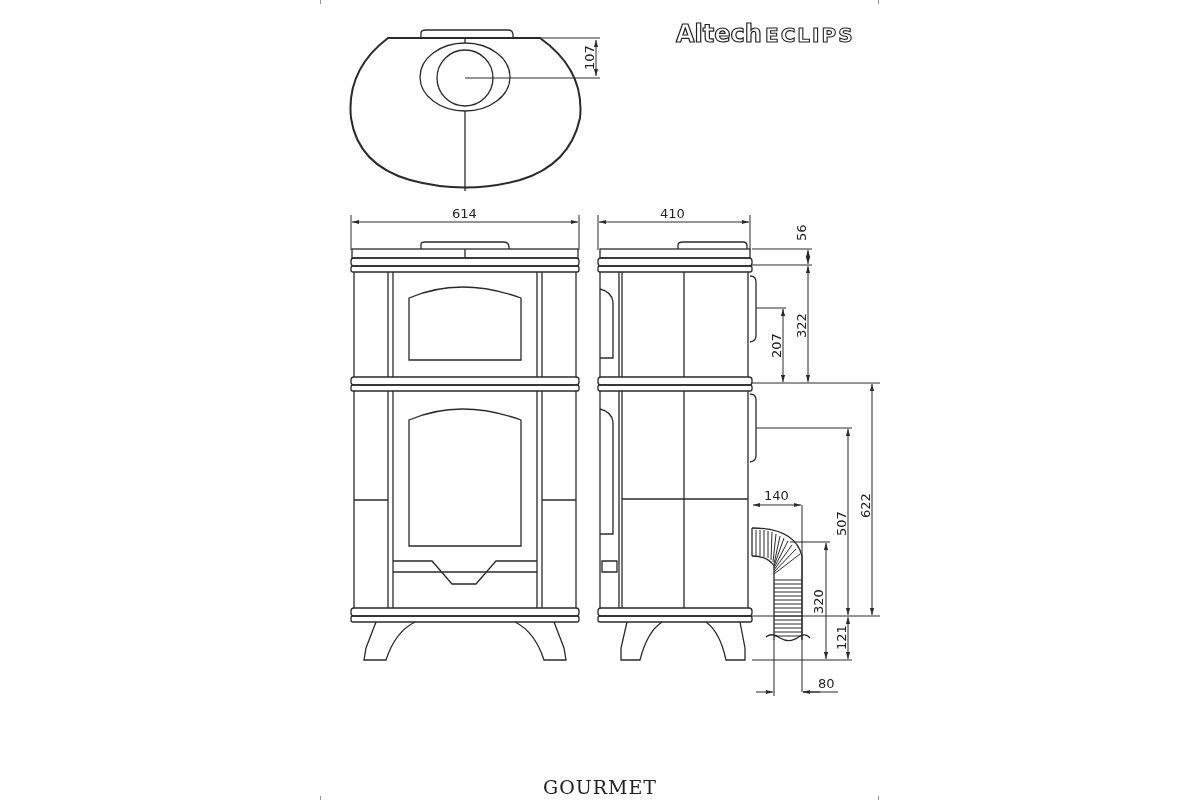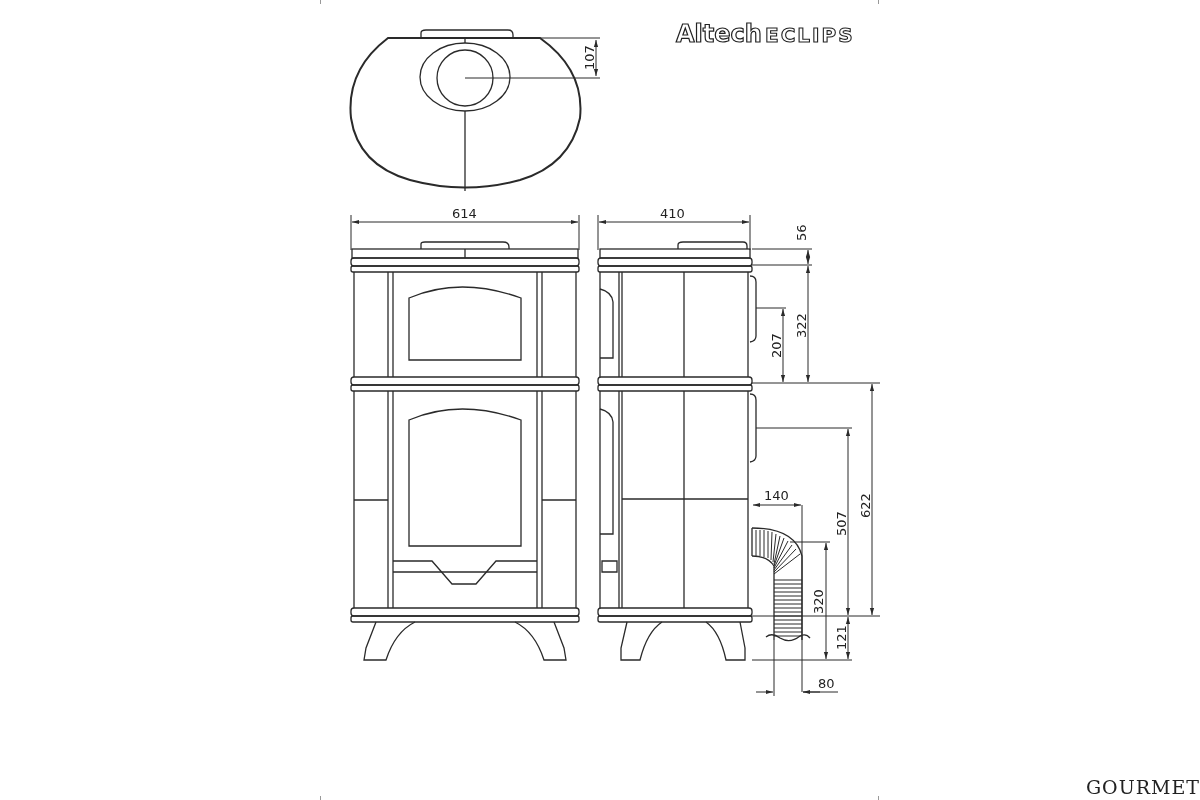--- a/index.html
+++ b/index.html
@@ -4,21 +4,21 @@
 <style>
   html, body { margin:0; padding:0; background:#ffffff; }
   body { width:1200px; height:800px; position:relative; overflow:hidden; font-family:"DejaVu Sans", sans-serif; }
   svg { position:absolute; left:0; top:0; }
   .ln { stroke:#2a2a2a; stroke-width:1.3; fill:none; }
   .ln2 { stroke:#2a2a2a; stroke-width:2; fill:none; }
   .dim { stroke:#2a2a2a; stroke-width:1; fill:none; }
   .dimtxt { font-family:"DejaVu Sans", sans-serif; font-size:13px; fill:#222; }
   .logo { font-family:"DejaVu Sans", sans-serif; font-size:24px; font-weight:bold; fill:#fff; stroke:#222; stroke-width:1.2; }
   .logo2 { font-family:"DejaVu Sans", sans-serif; font-size:20px; font-weight:bold; fill:#fff; stroke:#222; stroke-width:1.1; letter-spacing:2px; }
-  .title { position:absolute; left:0; width:1200px; top:776px; text-align:right; font-family:"DejaVu Serif", serif; font-size:19px; letter-spacing:1px; color:#222; }
+  .title { position:absolute; left:0; width:1200px; top:776px; text-align:center; font-family:"DejaVu Serif", serif; font-size:19px; letter-spacing:1px; color:#222; }
   .corner { position:absolute; width:1px; height:4px; background:#999; }
 </style>
 </head>
 <body>
 
 <div class="corner" style="left:320px;top:0;"></div>
 <div class="corner" style="left:878px;top:0;"></div>
 <div class="corner" style="left:320px;top:796px;"></div>
 <div class="corner" style="left:878px;top:796px;"></div>
 

